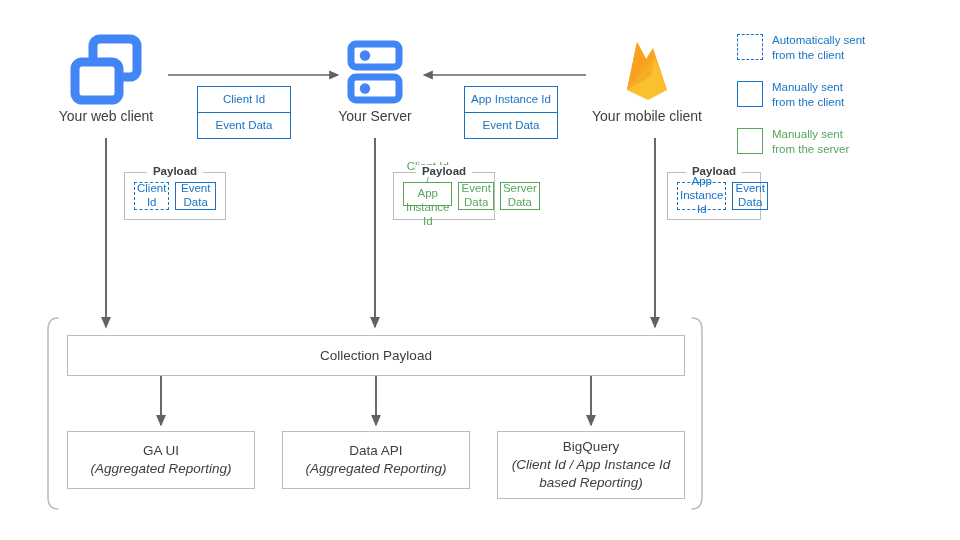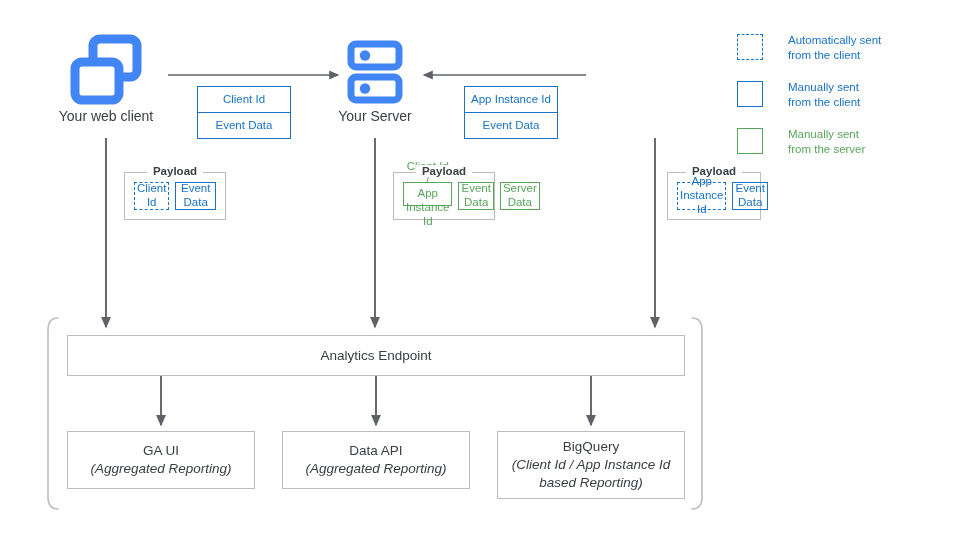--- a/index.html
+++ b/index.html
@@ -95,21 +95,20 @@
     background: #fff;
     margin-top: 1px;
   }
   .sw-dashed { border: 1.7px dashed #1a73c8; }
   .sw-blue   { border: 1.7px solid  #1a73c8; }
   .sw-green  { border: 1.7px solid  #58a55c; }
   .legend-text {
     font-size: 11.5px;
     line-height: 1.34;
     white-space: pre-line;
-    margin-left: 16px;
   }
   .t-blue  { color: #1a73c8; }
   .t-green { color: #58a55c; }
 
   svg { display: block; overflow: visible; }
 </style>
 </head>
 <body>
 
 <div id="stage">
@@ -153,20 +152,29 @@
   <div class="abs" style="left:330px;top:40px;width:90px;">
     <svg width="58" height="64" viewBox="0 0 58 64" style="margin:0 auto;">
       <rect x="5" y="4" width="48" height="23" rx="5" ry="5" fill="none" stroke="#4285f4" stroke-width="7"></rect>
       <circle cx="19" cy="15.5" r="5.2" fill="#4285f4"></circle>
       <rect x="5" y="37" width="48" height="23" rx="5" ry="5" fill="none" stroke="#4285f4" stroke-width="7"></rect>
       <circle cx="19" cy="48.5" r="5.2" fill="#4285f4"></circle>
     </svg>
     <div class="node-label" style="margin-top:4px;">Your Server</div>
   </div>
 
+  <div class="abs" style="left:592px;top:36px;width:110px;">
+    <svg width="64" height="68" viewBox="0 0 64 68" style="margin:0 auto;">
+      <path d="M12,54 L22,6 L31,23 L38,12 L52,54 Z" fill="#f6a623"></path>
+      <path d="M12,54 L22,6 L31,23 L22,38 Z" fill="#f99f1c" opacity="0.95"></path>
+      <path d="M12,54 L40,22 L52,54 L33,64 Z" fill="#fbc02d"></path>
+      <path d="M12,54 L40,22 L36,40 Z" fill="#f9a825" opacity="0.85"></path>
+    </svg>
+    <div class="node-label" style="margin-top:4px;">Your mobile client</div>
+  </div>
 
   <div class="abs chip" style="left:197px;top:86px;width:94px;height:27px;">Client Id</div>
   <div class="abs chip" style="left:197px;top:112px;width:94px;height:27px;">Event Data</div>
 
   <div class="abs chip" style="left:464px;top:86px;width:94px;height:27px;">App Instance Id</div>
   <div class="abs chip" style="left:464px;top:112px;width:94px;height:27px;">Event Data</div>
 
   <div class="abs payload" style="left:124px;top:172px;width:102px;">
     <div class="payload-title">Payload</div>
     <div class="pbox dashed" style="height:28px;">Client Id</div>
@@ -181,21 +189,21 @@
     <div class="pbox green" style="height:28px;">Server Data</div>
   </div>
 
   <div class="abs payload" style="left:667px;top:172px;width:94px;">
     <div class="payload-title">Payload</div>
     <div class="pbox dashed" style="height:28px;">App Instance Id</div>
     <div class="pbox" style="height:28px;">Event Data</div>
   </div>
 
   <div class="abs greybox" style="left:67px;top:335px;width:618px;height:41px;">
-    <div>Analytics Endpoint</div>
+    <div>Collection Payload</div>
   </div>
 
   <div class="abs greybox" style="left:67px;top:431px;width:188px;height:58px;">
     <div>GA UI</div>
     <div class="sub">(Aggregated Reporting)</div>
   </div>
 
   <div class="abs greybox" style="left:282px;top:431px;width:188px;height:58px;">
     <div>Data API</div>
     <div class="sub">(Aggregated Reporting)</div>

